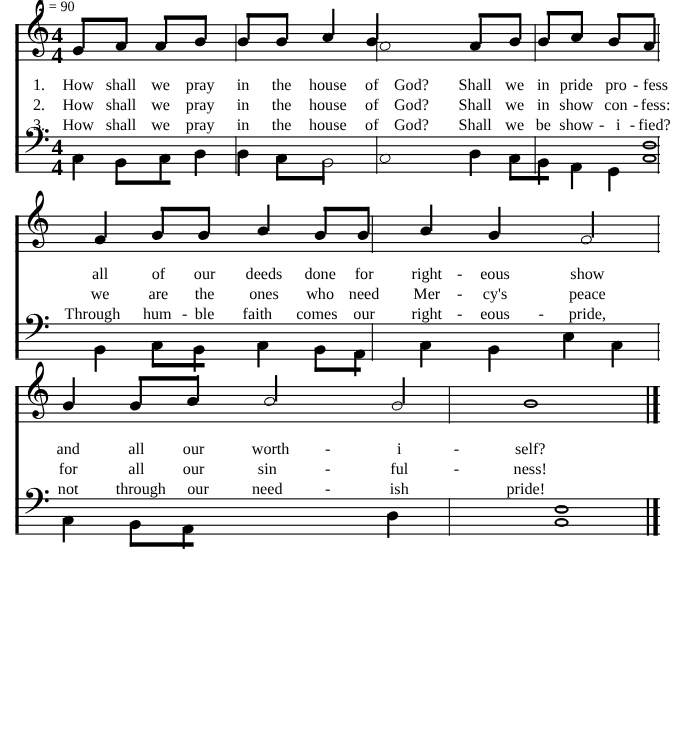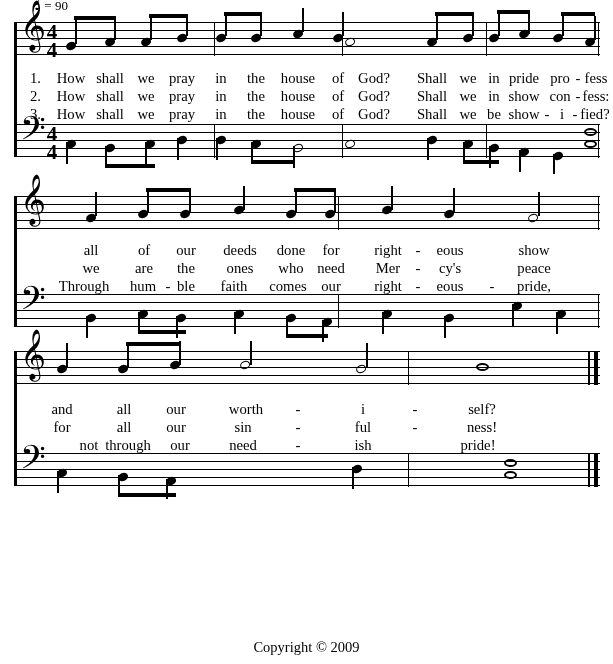--- a/index.html
+++ b/index.html
@@ -541,21 +541,21 @@
       <span style="left:62px;">for</span>
       <span style="left:124px;">all</span>
       <span style="left:176px;">our</span>
       <span style="left:243px;">sin</span>
       <span style="left:298px;">-</span>
       <span style="left:363px;">ful</span>
       <span style="left:415px;">-</span>
       <span style="left:482px;">ness!</span>
     </div>
     <div class="lyricline" style="top:92px;">
-      <span style="left:62px;margin-left:27px;">not</span>
+      <span style="left:62px;">not</span>
       <span style="left:128px;">through</span>
       <span style="left:180px;">our</span>
       <span style="left:243px;">need</span>
       <span style="left:298px;">-</span>
       <span style="left:363px;">ish</span>
       <span style="left:478px;">pride!</span>
     </div>
 
     <div class="note" style="left:57px; top:124px;"></div>
     <div class="stem" style="left:57px; top:126px; height:22px;"></div>
@@ -563,14 +563,13 @@
     <div class="stem" style="left:118px; top:130px; height:22px;"></div>
     <div class="beam" style="left:118px; top:148px; width:58px;"></div>
     <div class="note" style="left:166px; top:132px;"></div>
     <div class="stem" style="left:166px; top:134px; height:20px;"></div>
     <div class="note" style="left:352px; top:120px;"></div>
     <div class="stem" style="left:352px; top:122px; height:22px;"></div>
     <div class="whole" style="left:504px; top:114px;"></div>
     <div class="whole" style="left:504px; top:126px;"></div>
   </div>
 
-  <div class="copyright">Copyright © 2009</div>
 </div>
 
 </body></html>

